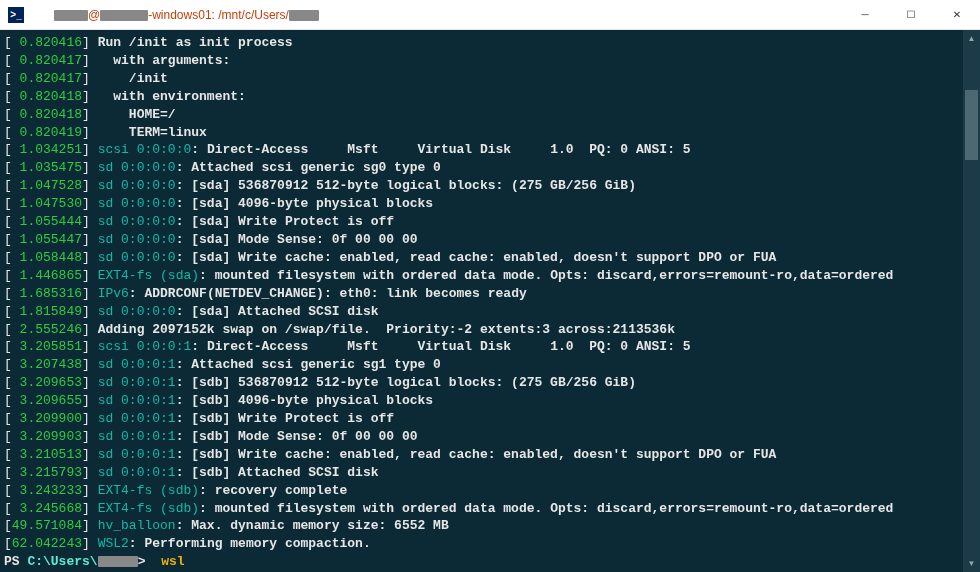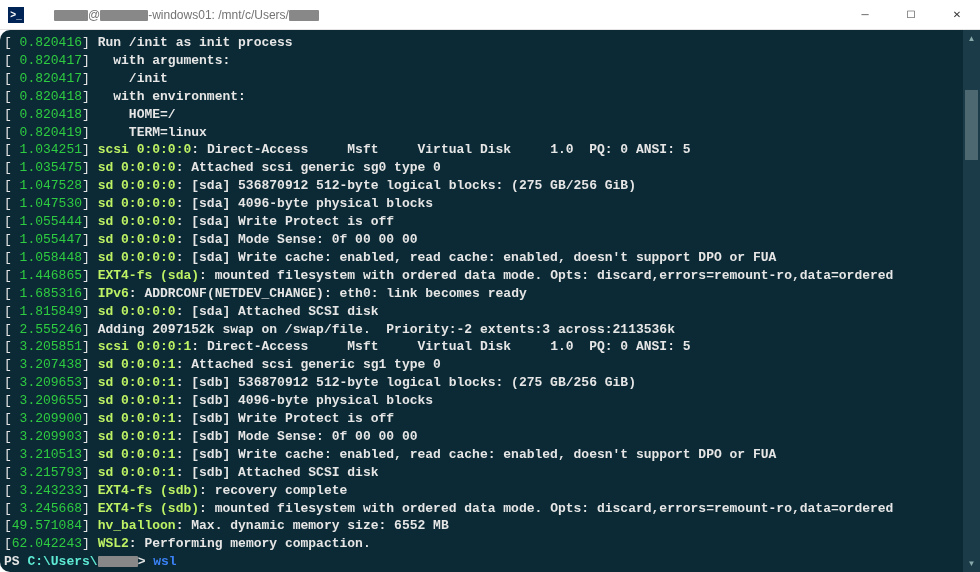--- a/index.html
+++ b/index.html
@@ -26,21 +26,21 @@
   display: flex;
   align-items: center;
   justify-content: center;
   color: #fff;
   font-size: 10px;
   font-weight: bold;
 }
 .titlebar-title {
   flex: 1;
   font-size: 12px;
-  color: #737373;
+  color: #c2410c;
   white-space: nowrap;
   overflow: hidden;
   padding-left: 24px;
 }
 .titlebar-buttons {
   display: flex;
   height: 100%;
 }
 .titlebar-btn {
   width: 46px;
@@ -50,21 +50,20 @@
   justify-content: center;
   font-size: 10px;
   color: #333;
   cursor: pointer;
 }
 .terminal-wrap {
   position: relative;
   height: calc(100% - 30px);
   background: #0c2a35;
   display: flex;
-  border-radius: 10px;
 }
 .terminal {
   flex: 1;
   padding: 4px 2px 4px 4px;
   font-family: "Consolas", "Courier New", monospace;
   font-size: 13px;
   line-height: 17.9px;
   color: #e6e6e6;
   white-space: pre;
   overflow: hidden;
@@ -91,25 +90,25 @@
   position: absolute;
   left: 2px; right: 2px;
   top: 60px;
   height: 70px;
   background: #4d6870;
   cursor: pointer;
 }
 .line { display: block; }
 .br { color: #e6e6e6; }
 .ts { color: #2ecc40; }
-.src { color: #bef264; font-weight: bold; }
+.src { color: #14b8a6; font-weight: normal; }
 .txt { color: #e6e6e6; font-weight: bold; }
 .prompt-line { color: #e6e6e6; font-weight: bold; }
 .prompt-path { color: #5eead4; }
-.prompt-cmd { color: #3b82f6; font-weight: bold; }
+.prompt-cmd { color: #eab308; font-weight: bold; margin-left: 8px; }
 .redact { display:inline-block; vertical-align:middle; height:11px; background:#888; border-radius:1px; }
 </style>
 </head>
 <body>
 
 <div class="titlebar">
   <div class="titlebar-icon">&gt;_</div>
   <div class="titlebar-title">
     <span class="redact" style="width:34px"></span><span>@</span><span class="redact" style="width:48px"></span><span>-windows01: /mnt/c/Users/</span><span class="redact" style="width:30px"></span>
   </div>

